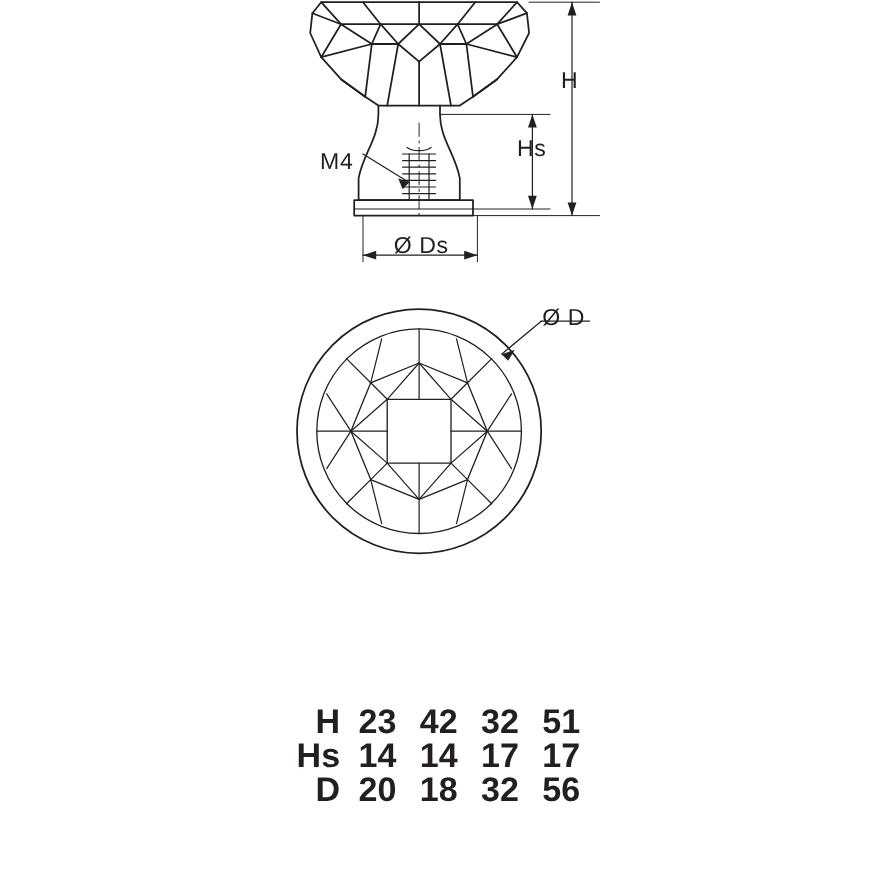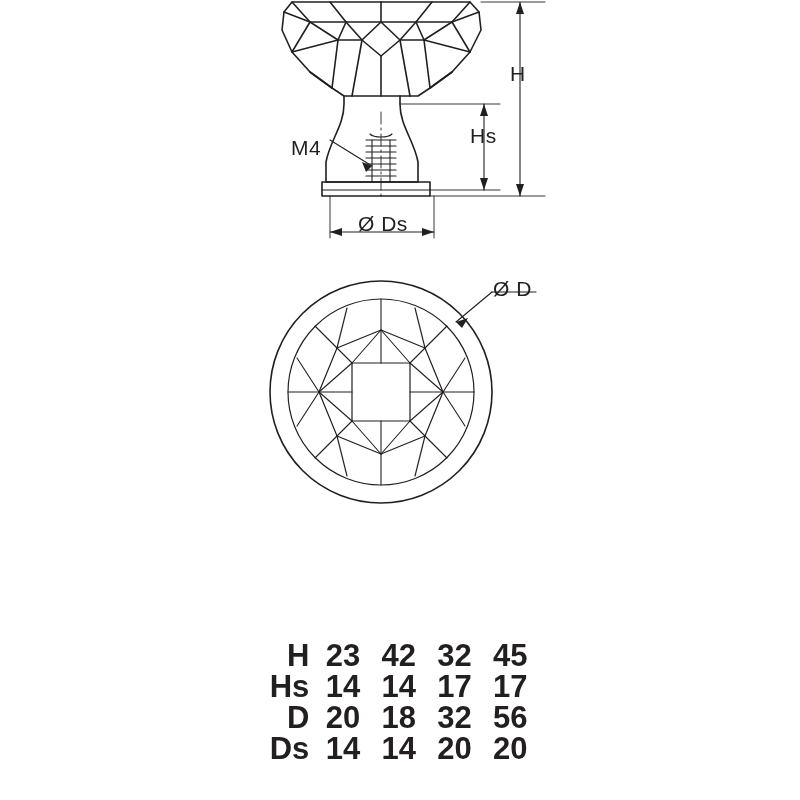--- a/index.html
+++ b/index.html
@@ -205,40 +205,33 @@
   <div class="label dim-label" id="lbl-D">Ø D</div>
 
   <div id="table">
     <table class="spec">
       <tbody>
           <tr>
             <th class="rowhead">H</th>
             <td class="val">23</td>
             <td class="val">42</td>
             <td class="val">32</td>
-            <td class="val">45</td>
+            <td class="val">51</td>
           </tr>
           <tr>
             <th class="rowhead">Hs</th>
             <td class="val">14</td>
             <td class="val">14</td>
             <td class="val">17</td>
             <td class="val">17</td>
           </tr>
           <tr>
             <th class="rowhead">D</th>
             <td class="val">20</td>
             <td class="val">18</td>
             <td class="val">32</td>
             <td class="val">56</td>
           </tr>
-          <tr>
-            <th class="rowhead">Ds</th>
-            <td class="val">14</td>
-            <td class="val">14</td>
-            <td class="val">20</td>
-            <td class="val">20</td>
-          </tr>
         </tbody>
     </table>
   </div>
 
 </div>
 
 </body></html>

